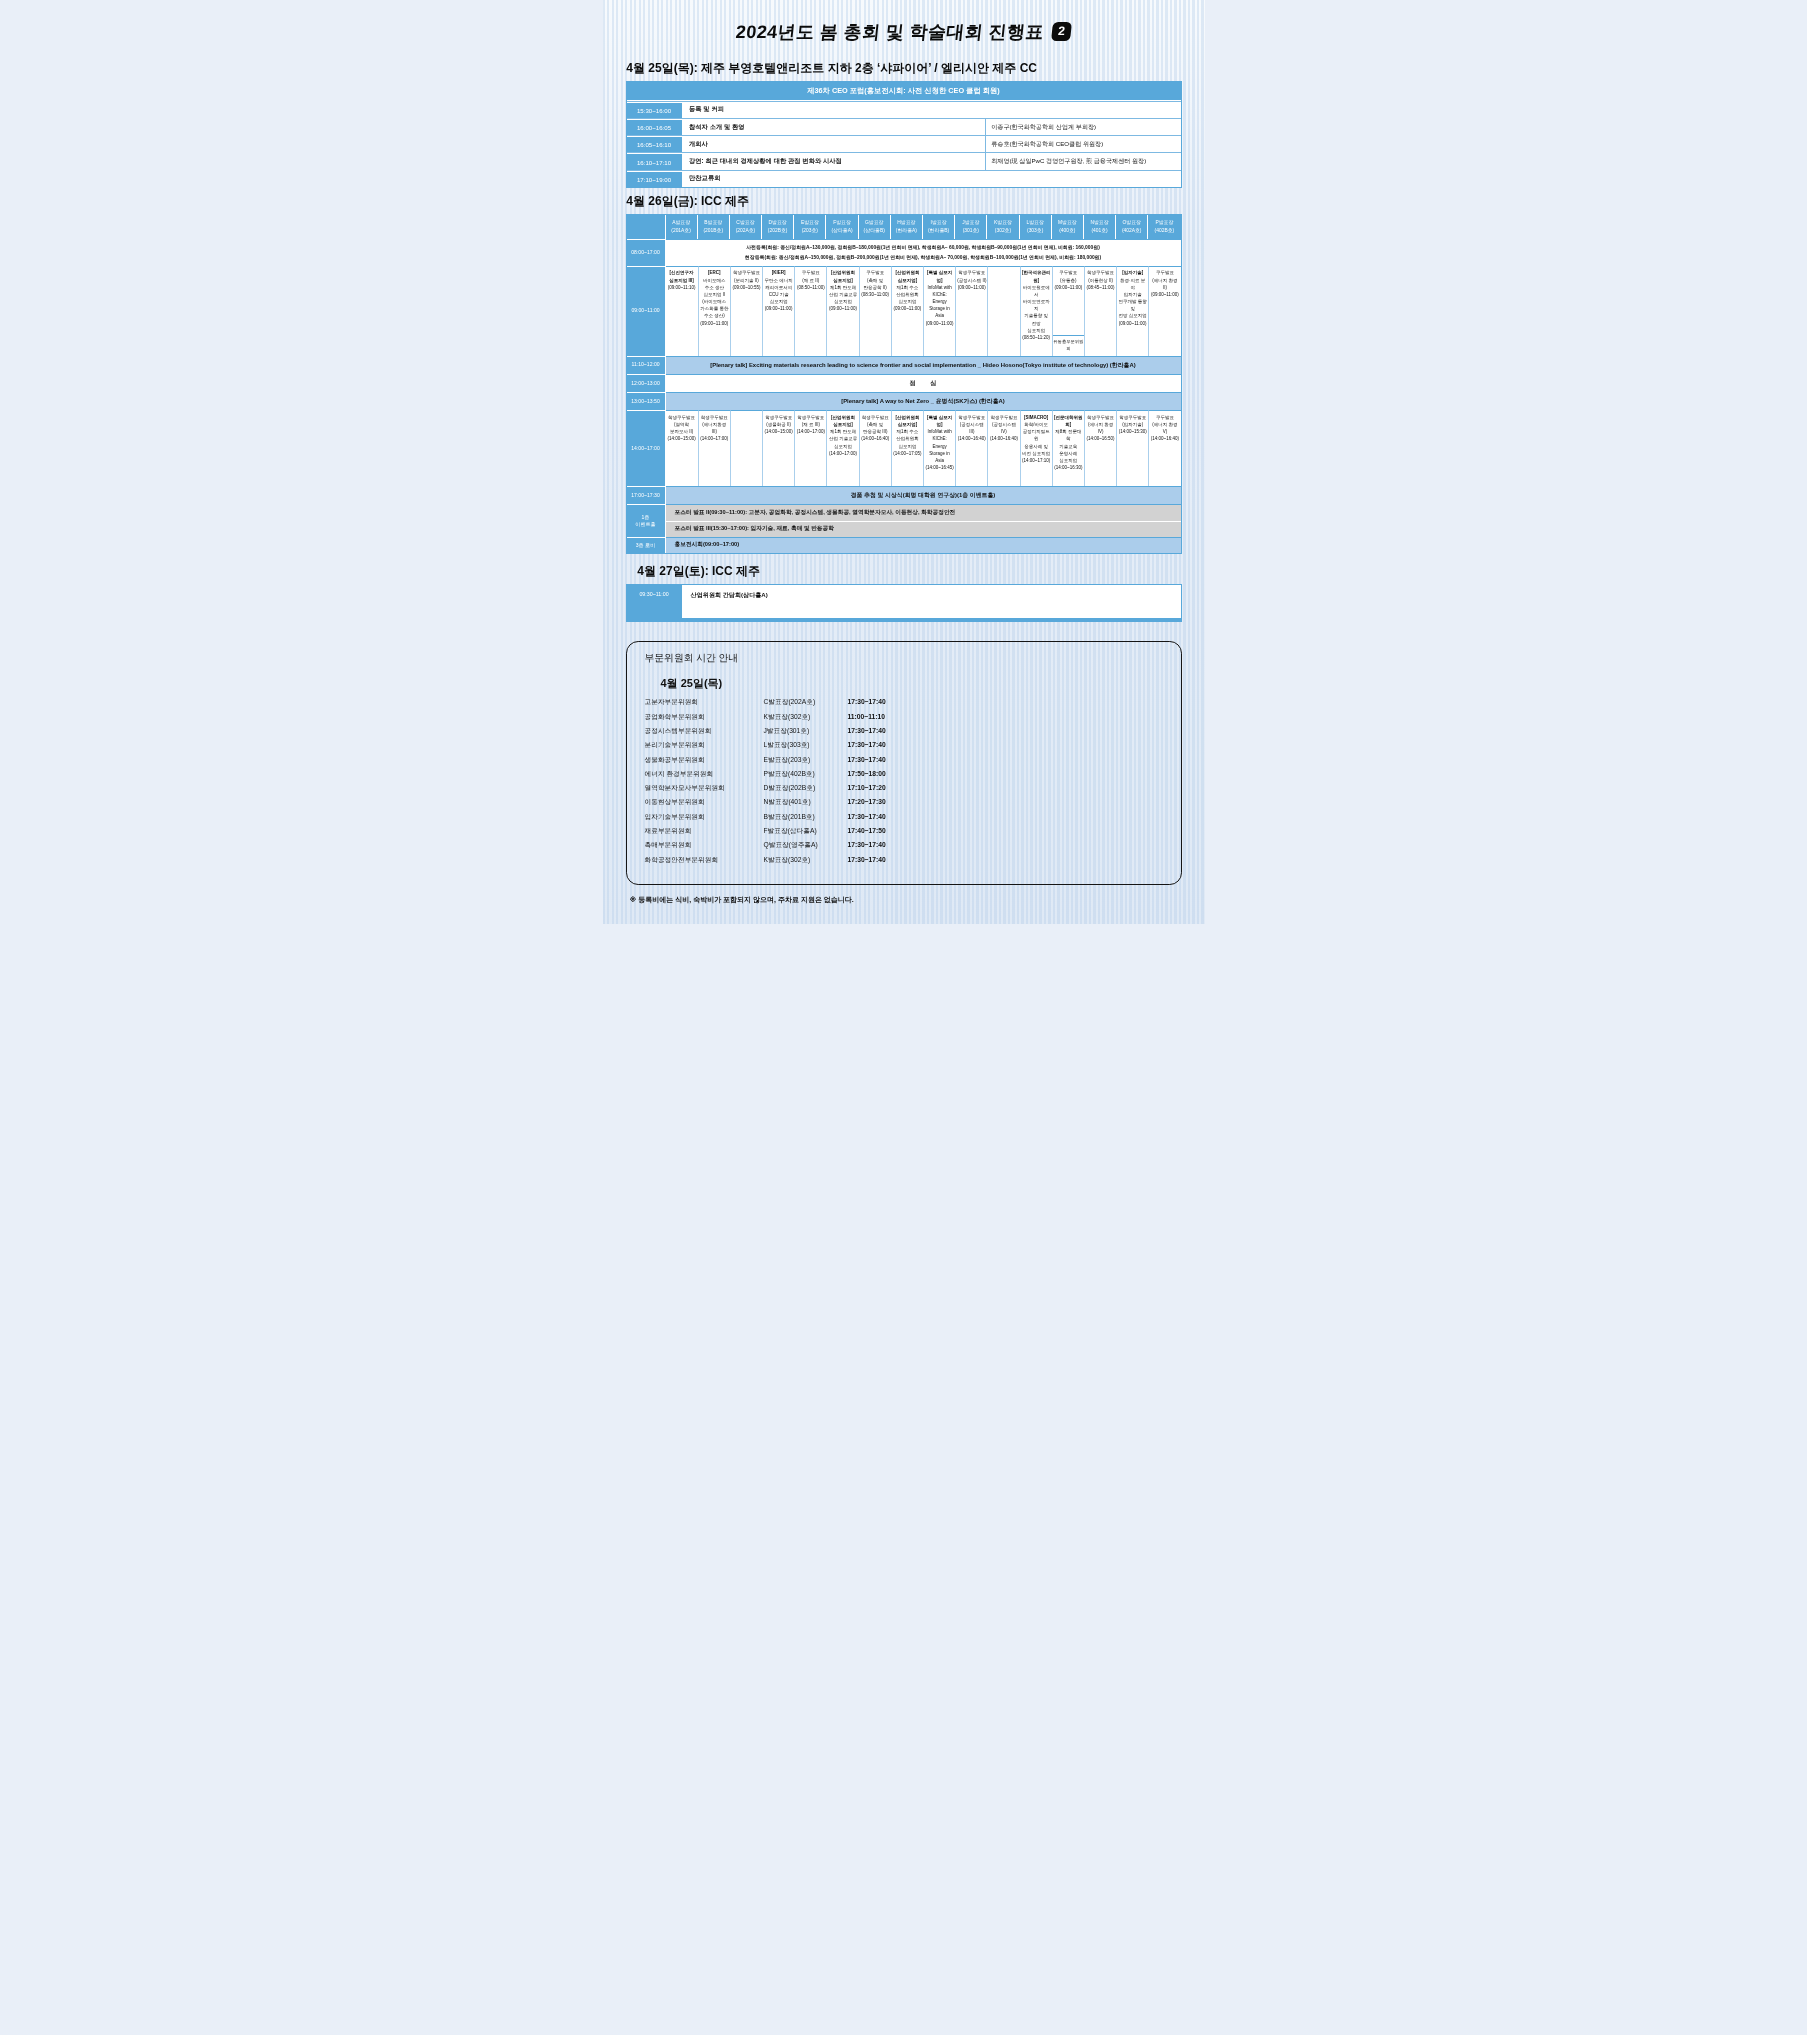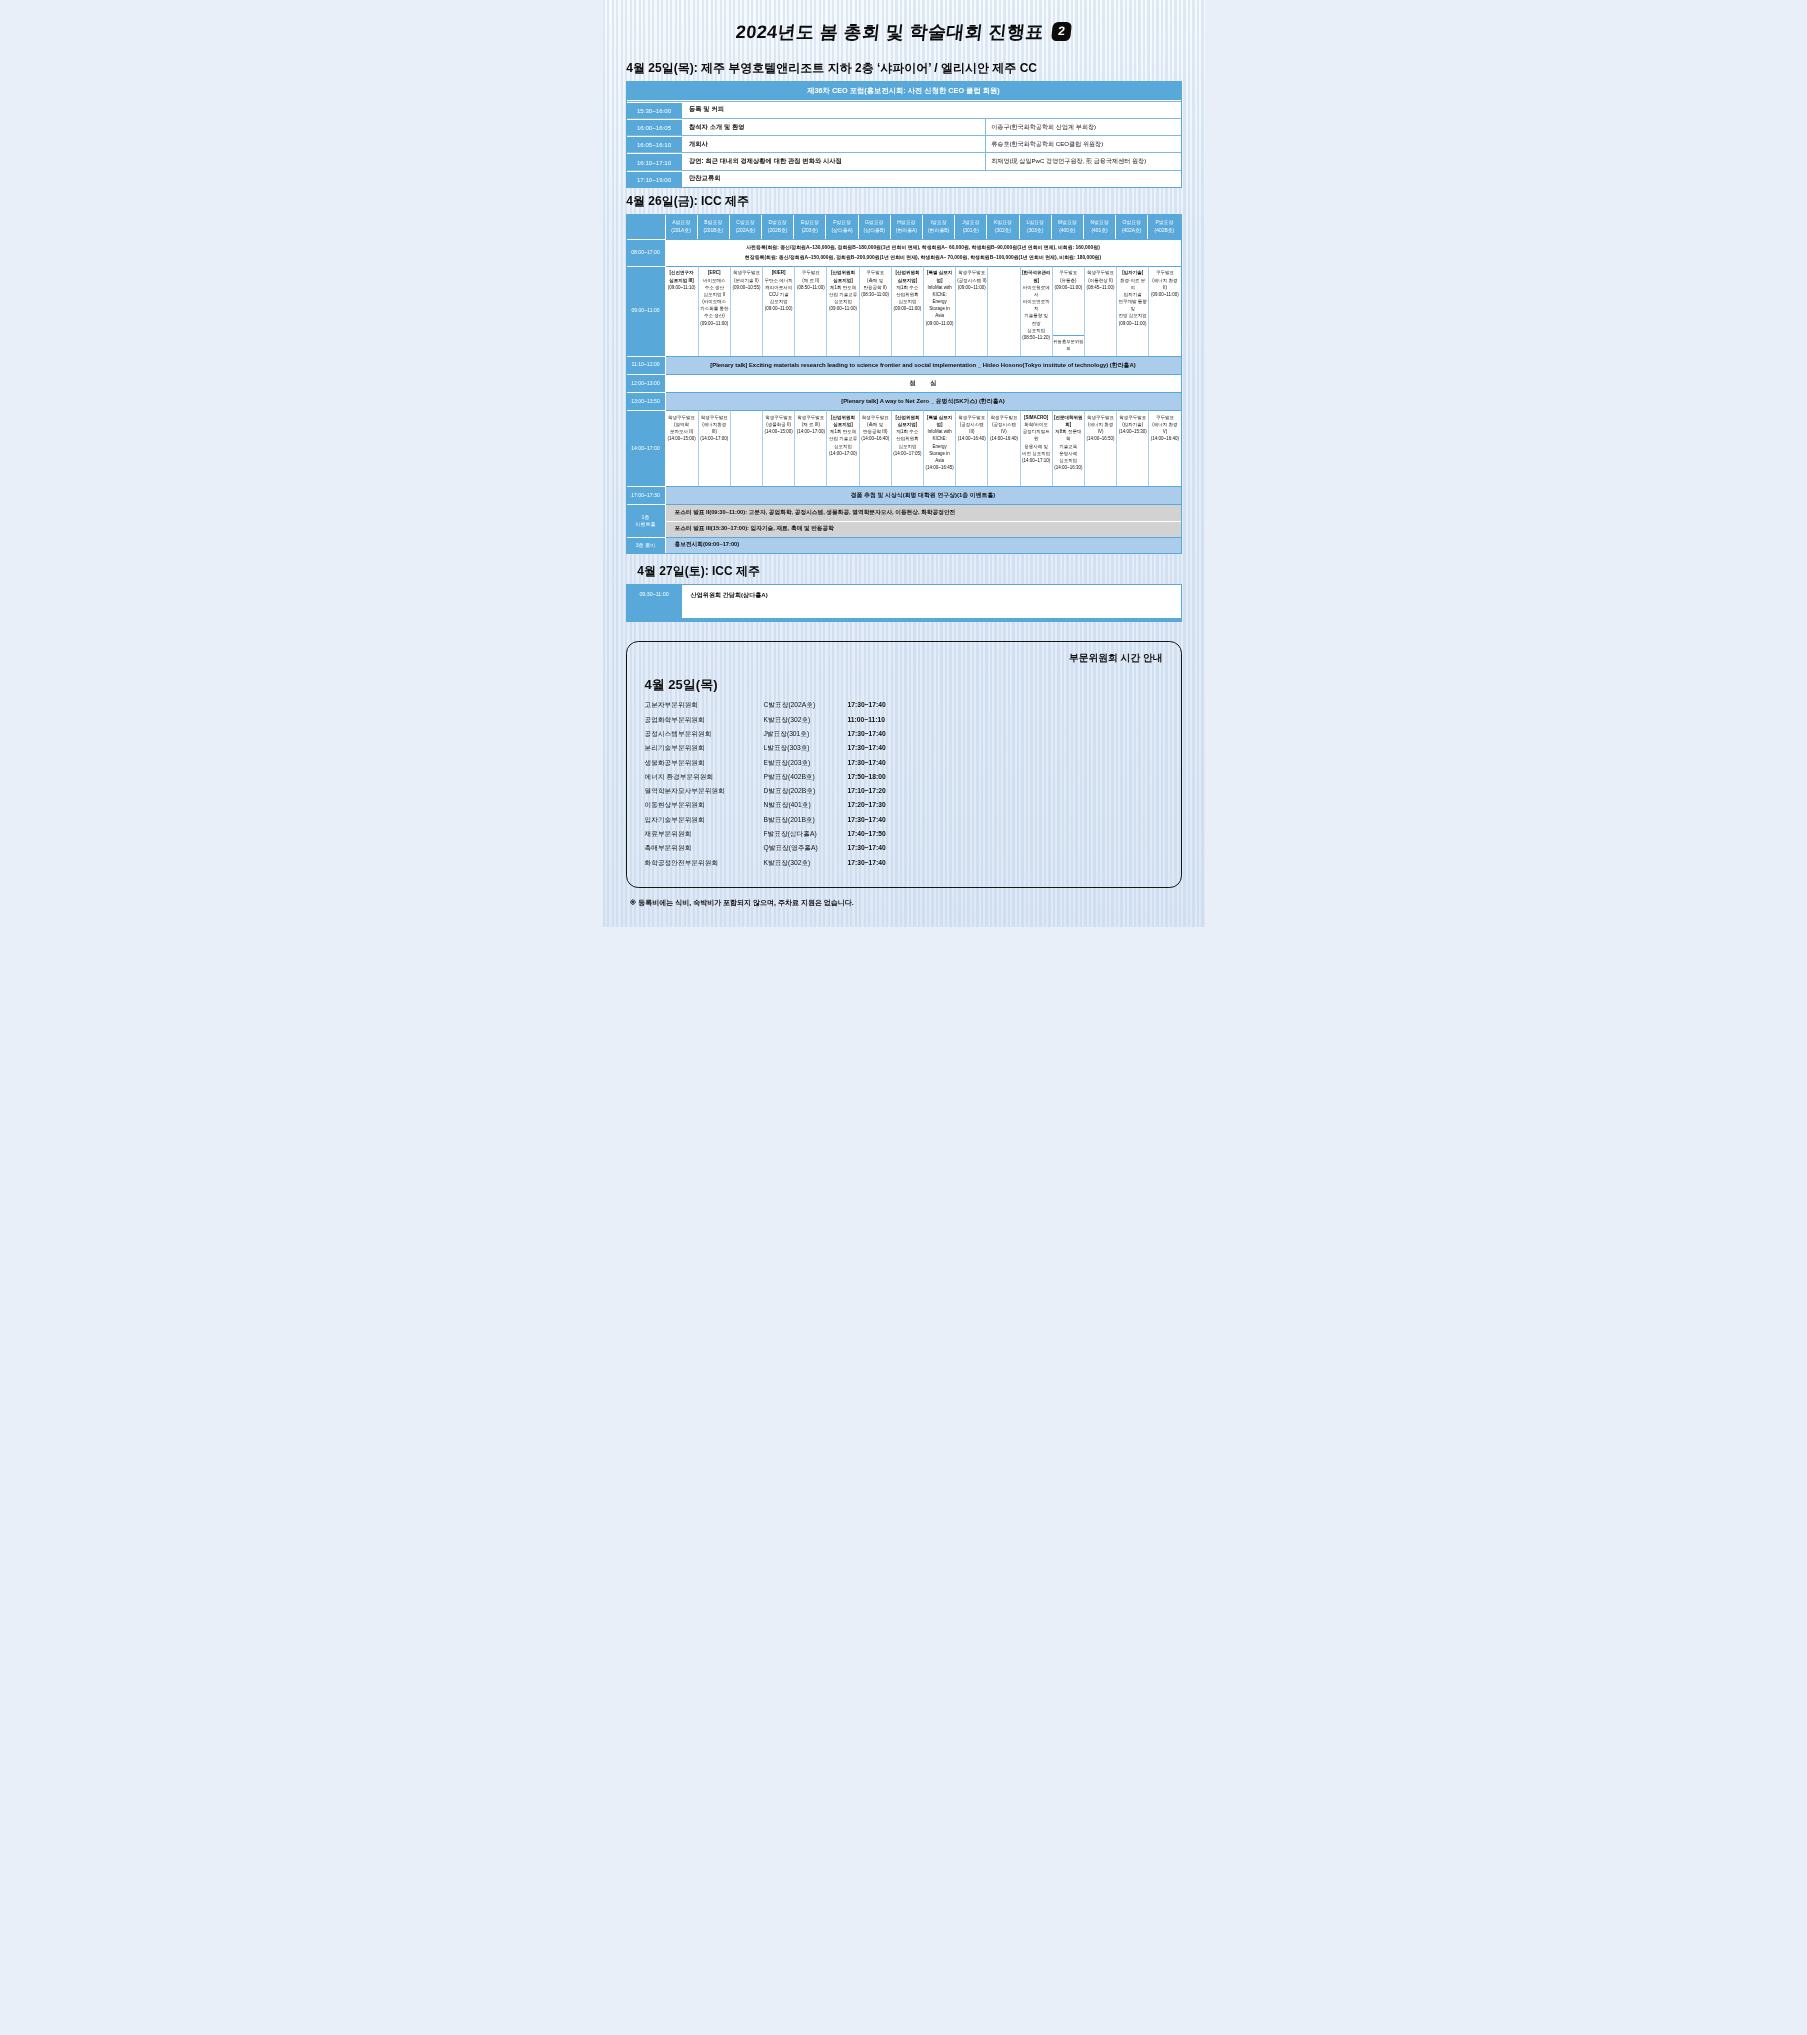--- a/index.html
+++ b/index.html
@@ -86,23 +86,23 @@
 
   
   .d3-table { border:1.2px solid #58a8da; border-bottom:4.9px solid #58a8da; background:#fff;
               display:grid; grid-template-columns:56px 1fr; }
   .d3-time { background:#58a8da; color:#fff; font-size:5.3px; display:flex; align-items:flex-start;
              justify-content:center; padding-top:5.7px; border-right:1.6px solid #fff; }
   .d3-text { font-size:6.1px; font-weight:700; padding:5.7px 0 18px 8.1px; }
 
   
   .comm-box { margin-top:19px; border:1.2px solid #151515; border-radius:12.2px; padding:10.6px 18px 14px 18px; }
-  .comm-title { text-align:right; font-size:9.8px; font-weight:700; margin-bottom:10.6px; }
+  .comm-title { text-align:left; font-size:9.8px; font-weight:400; margin-bottom:10.6px; }
   .comm-cols { display:grid; grid-template-columns:56% 44%; }
-  .comm-heading { font-size:13px; font-weight:800; margin-bottom:7.3px; }
+  .comm-heading { font-size:11px; font-weight:800; margin-bottom:7.3px;padding-left:16px; }
   .comm-row { display:grid; grid-template-columns:119px 84px auto; font-size:6.7px; margin-bottom:5.3px; }
   .comm-row .c-time { font-weight:600; }
   .footnote { margin:10.6px 0 0 4.1px; font-size:7px; font-weight:700; }
 </style>
 </head>
 <body>
 
 <div class="page">
 
   <div class="title-wrap">

